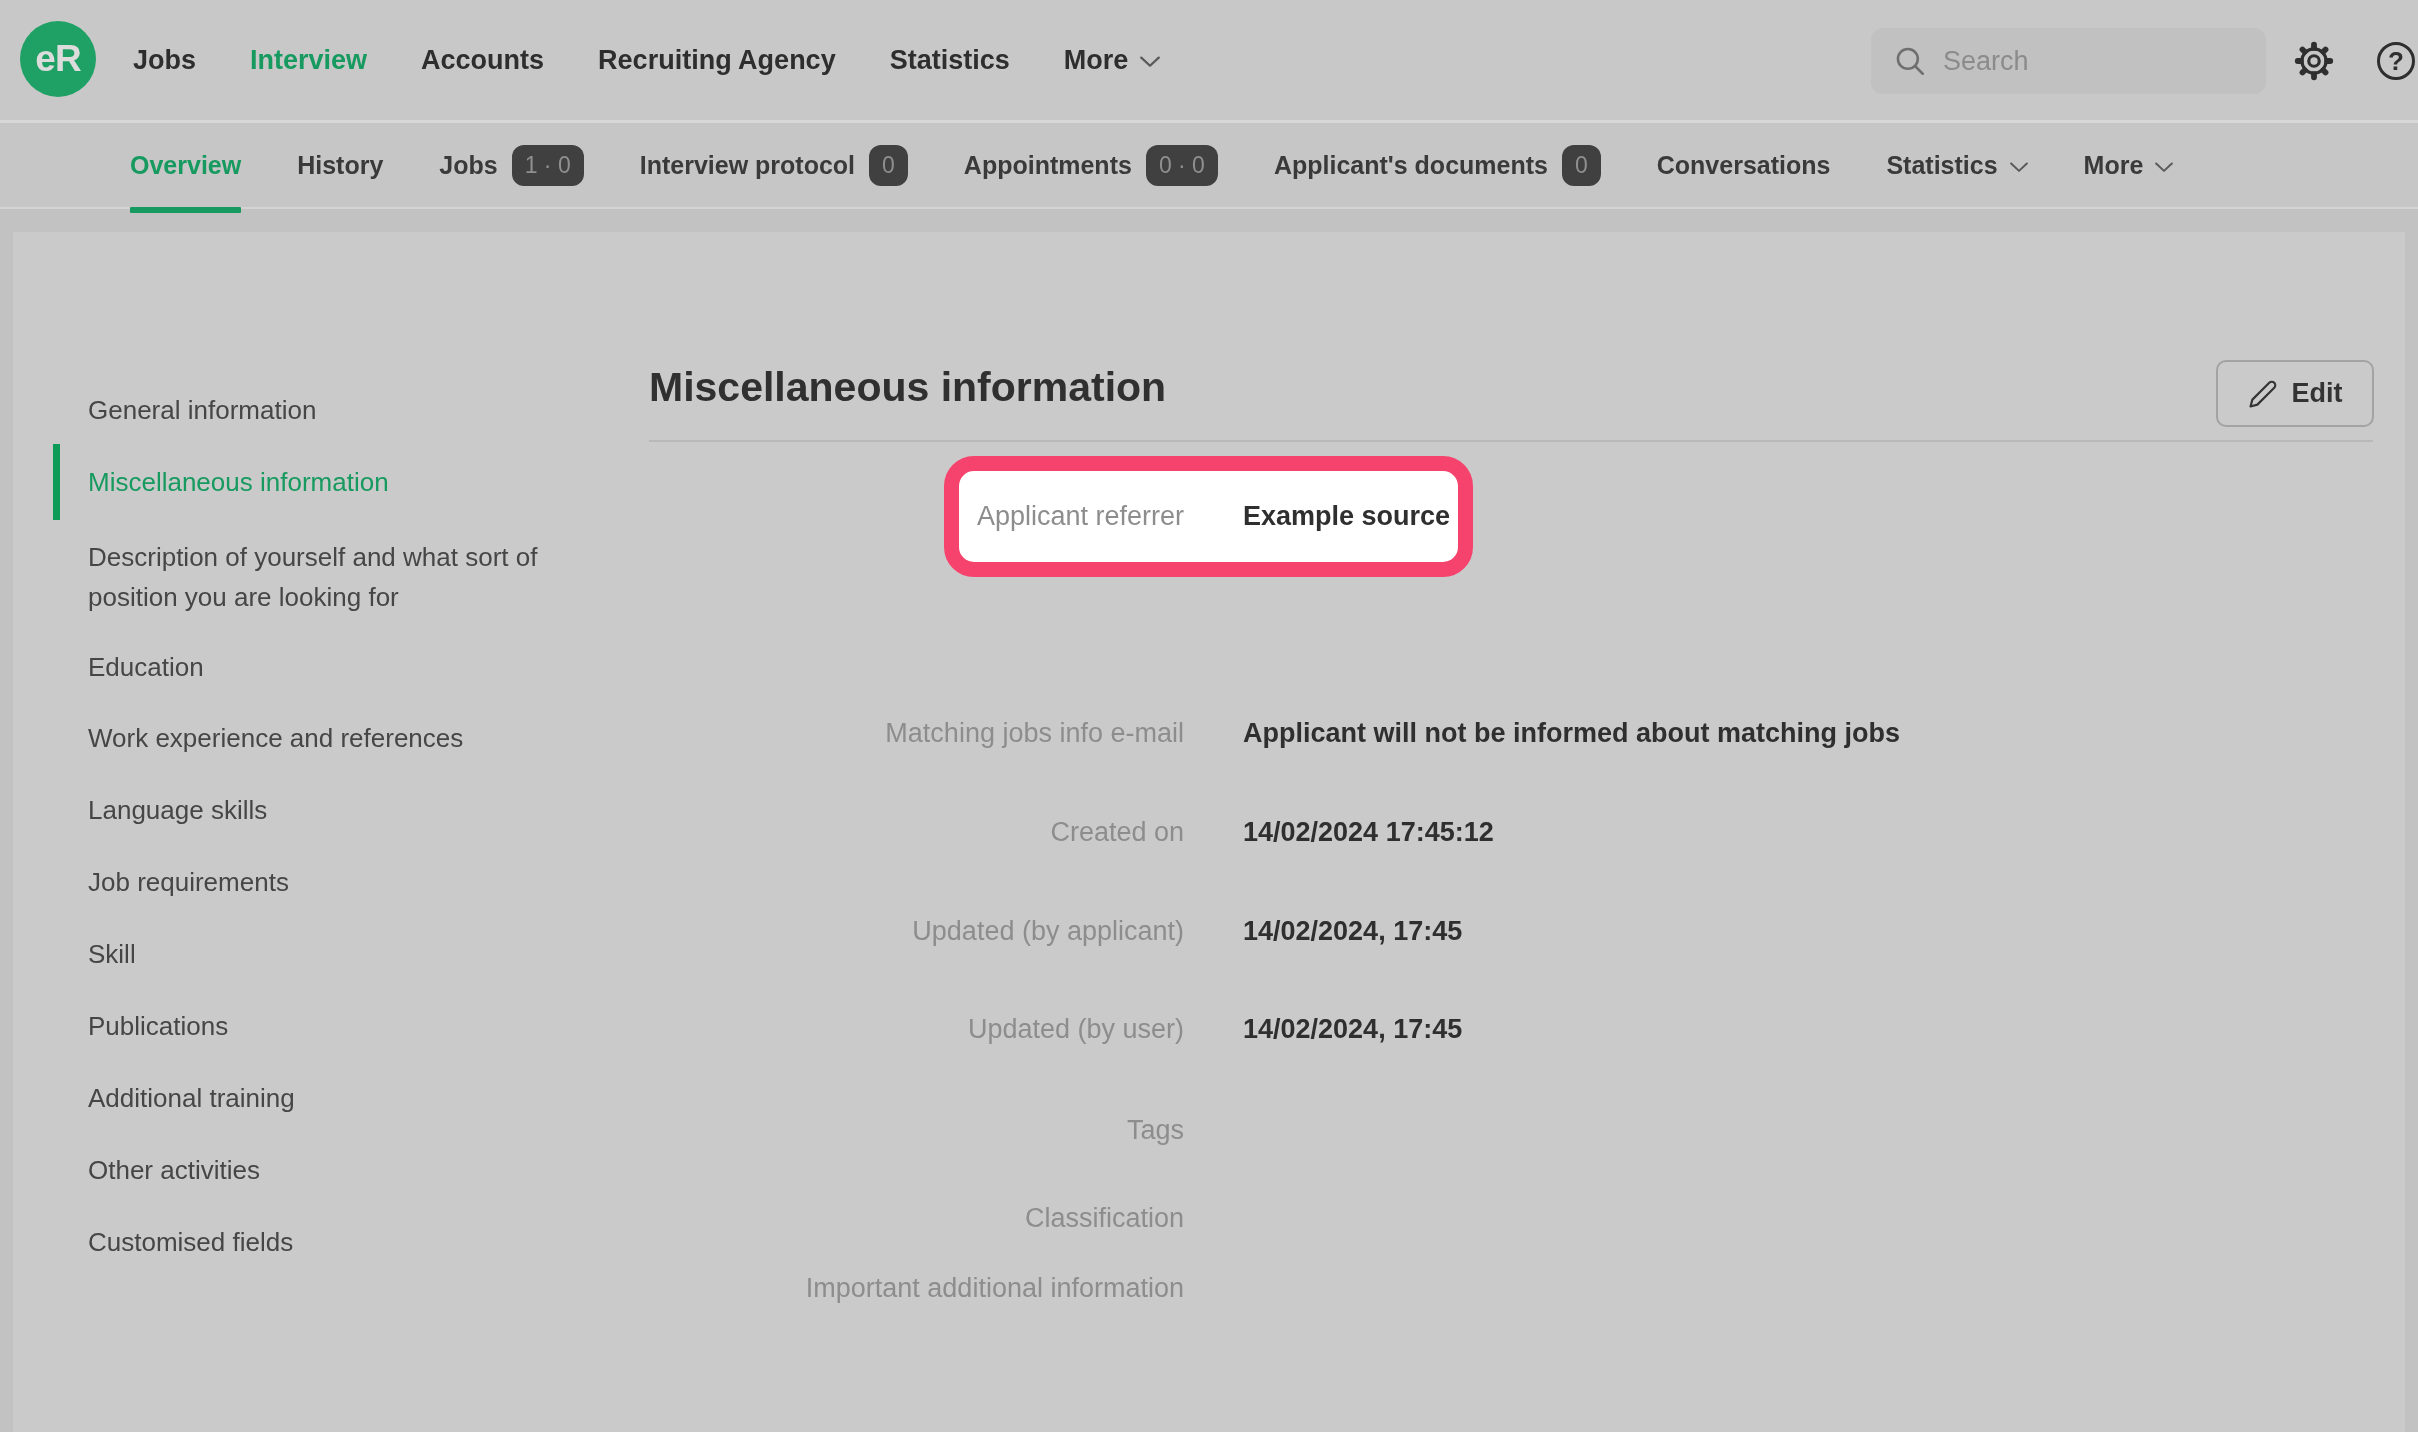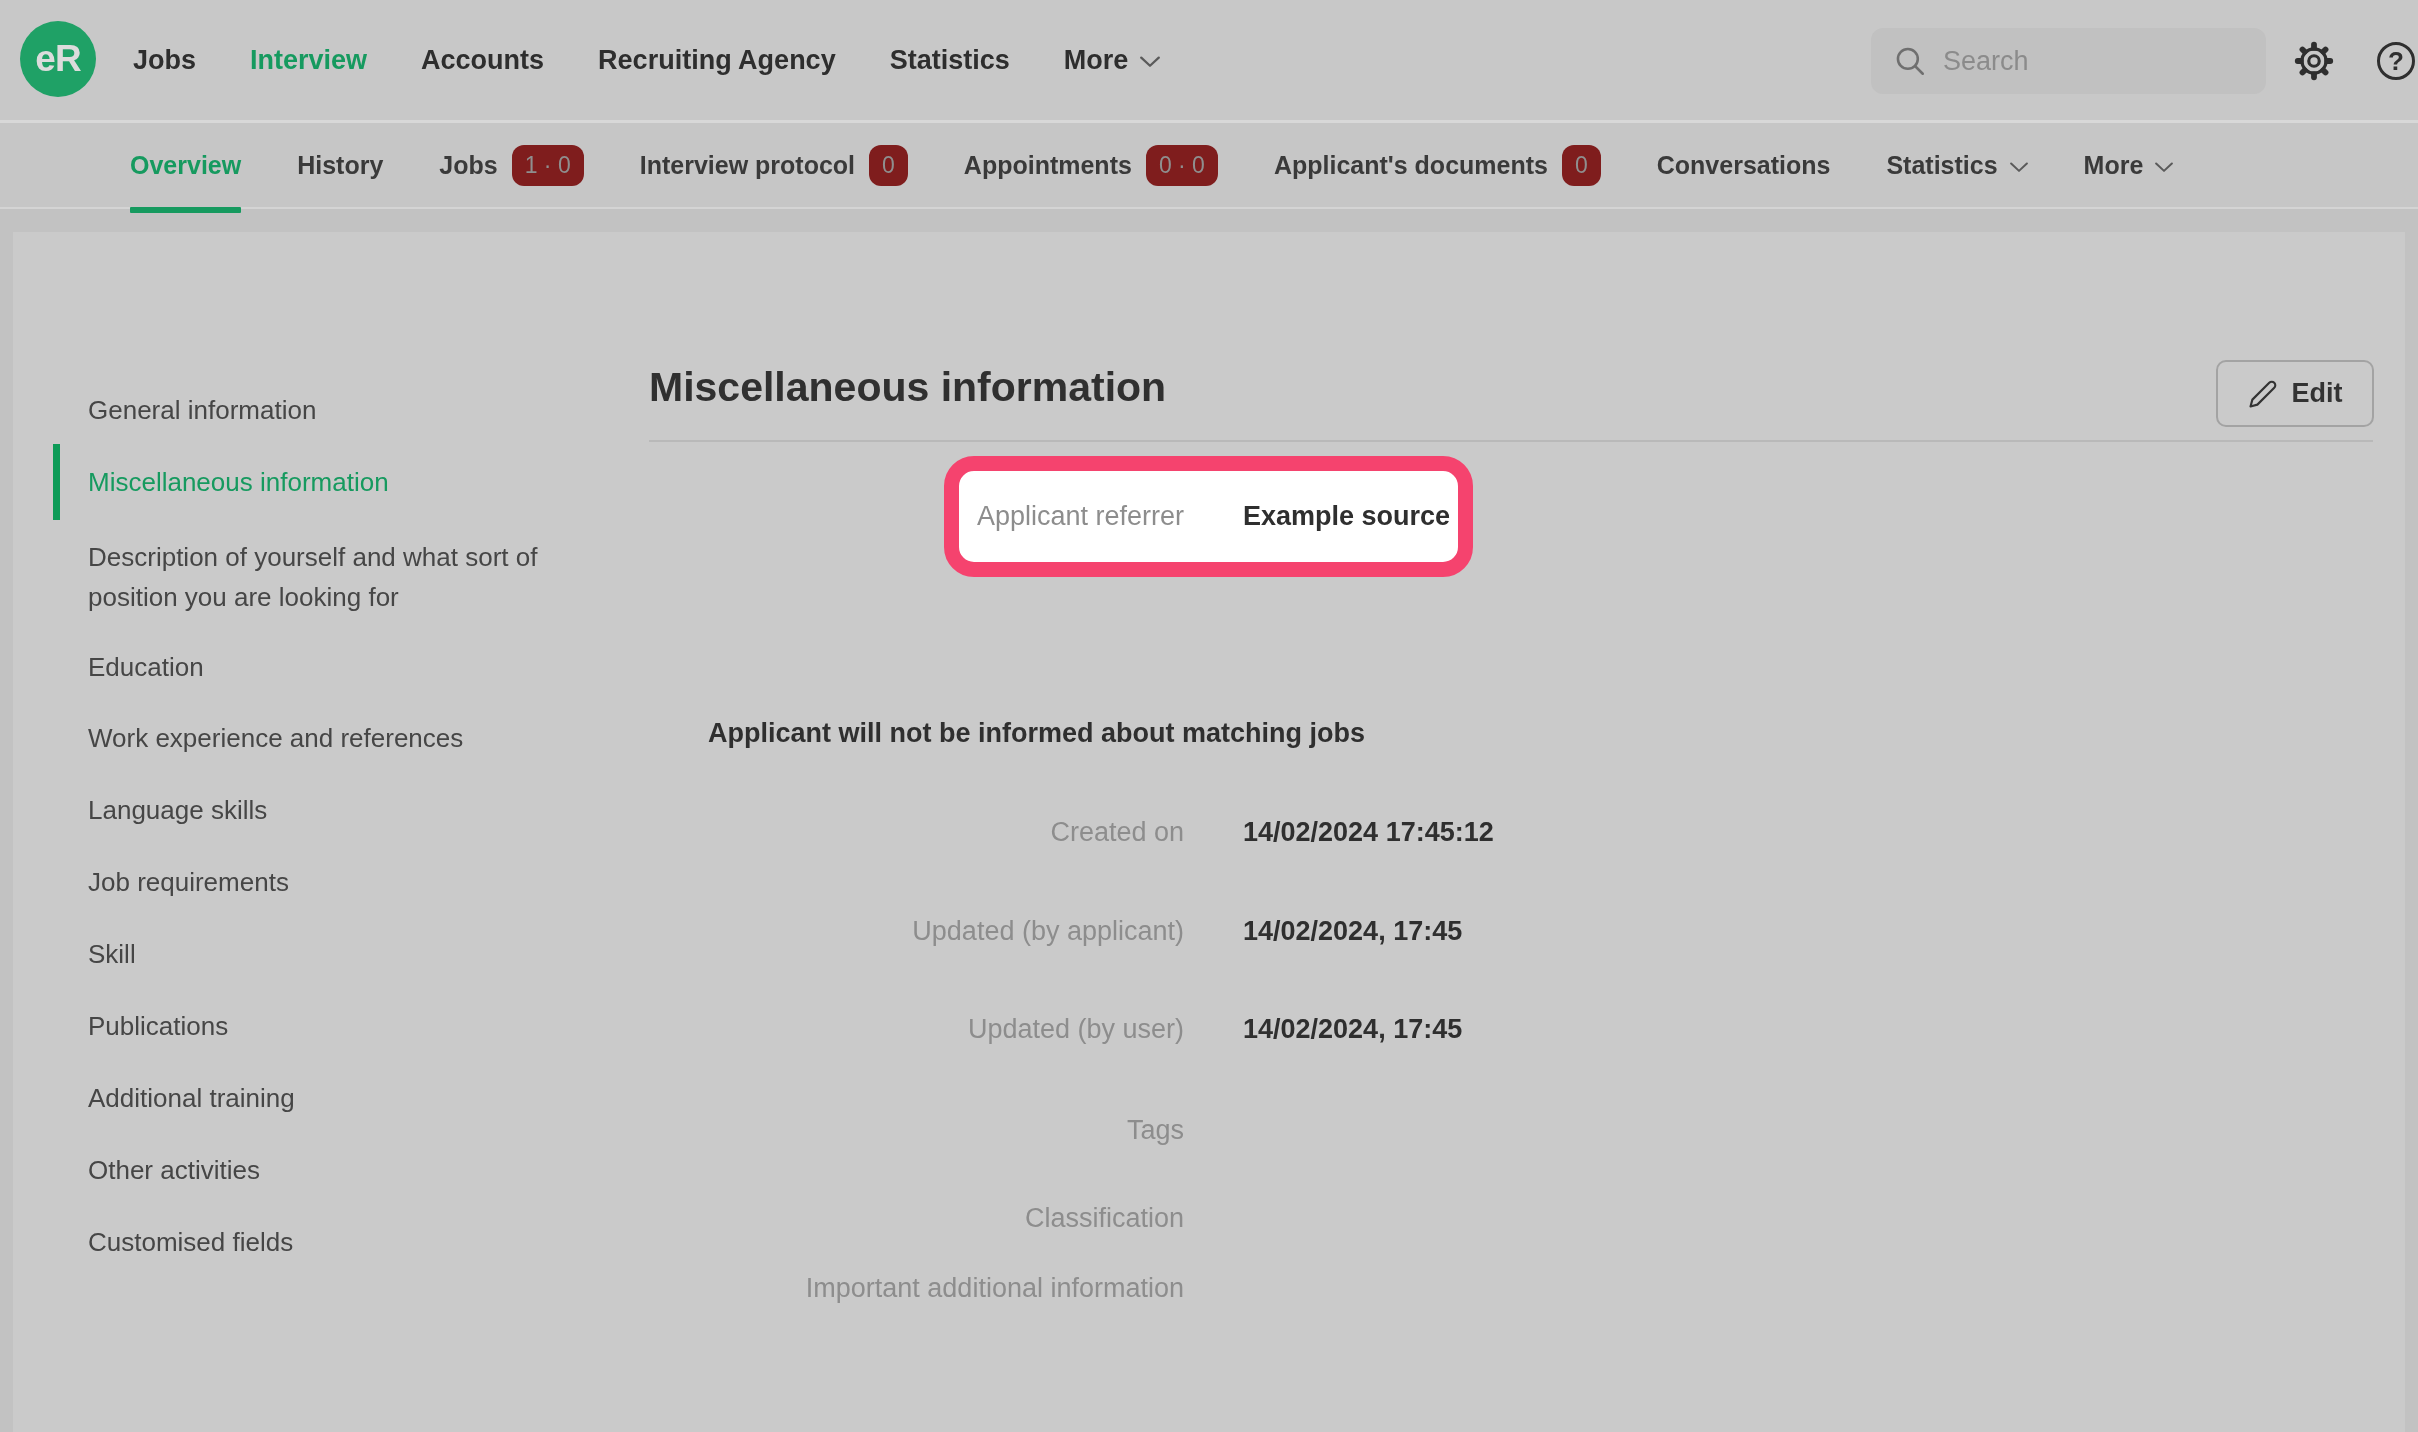--- a/index.html
+++ b/index.html
@@ -52,21 +52,21 @@
   .tab {
     position:relative; height:107px; display:flex; align-items:center;
     font-size:25px; font-weight:600; color:#3a3a3a; cursor:pointer; white-space:nowrap;
   }
   .tab.active { color:#169a5f; }
   .tab.active .tab-underline {
     position:absolute; left:0; right:0; bottom:6px; height:6px;
     background:#169a5f; border-radius:1px;
   }
   .tab-badge {
-    margin-left:14px; background:#7f1d1d; color:#8f8f8f;
+    margin-left:14px; background:#404040; color:#8f8f8f;
     font-size:23px; font-weight:400; padding:9px 13px; border-radius:12px;
     line-height:1; white-space:nowrap;
   }
   .tab .chev { margin-left:12px; }
 
   
   .card {
     position:absolute; left:13px; top:232px; width:2392px; height:1200px;
     background:#cacaca;
   }
@@ -243,20 +243,21 @@
 
   <div class="section-divider"></div>
 
   <div class="spotlight"></div>
 
   <div class="field-row" style="top:262px">
     <div class="field-label">Applicant referrer</div>
     <div class="field-value">Example source</div>
   </div>
   <div class="field-row" style="top:479px">
+    <div class="field-label">Matching jobs info e-mail</div>
     <div class="field-value">Applicant will not be informed about matching jobs</div>
   </div>
   <div class="field-row" style="top:578px">
     <div class="field-label">Created on</div>
     <div class="field-value">14/02/2024 17:45:12</div>
   </div>
   <div class="field-row" style="top:677px">
     <div class="field-label">Updated (by applicant)</div>
     <div class="field-value">14/02/2024, 17:45</div>
   </div>

